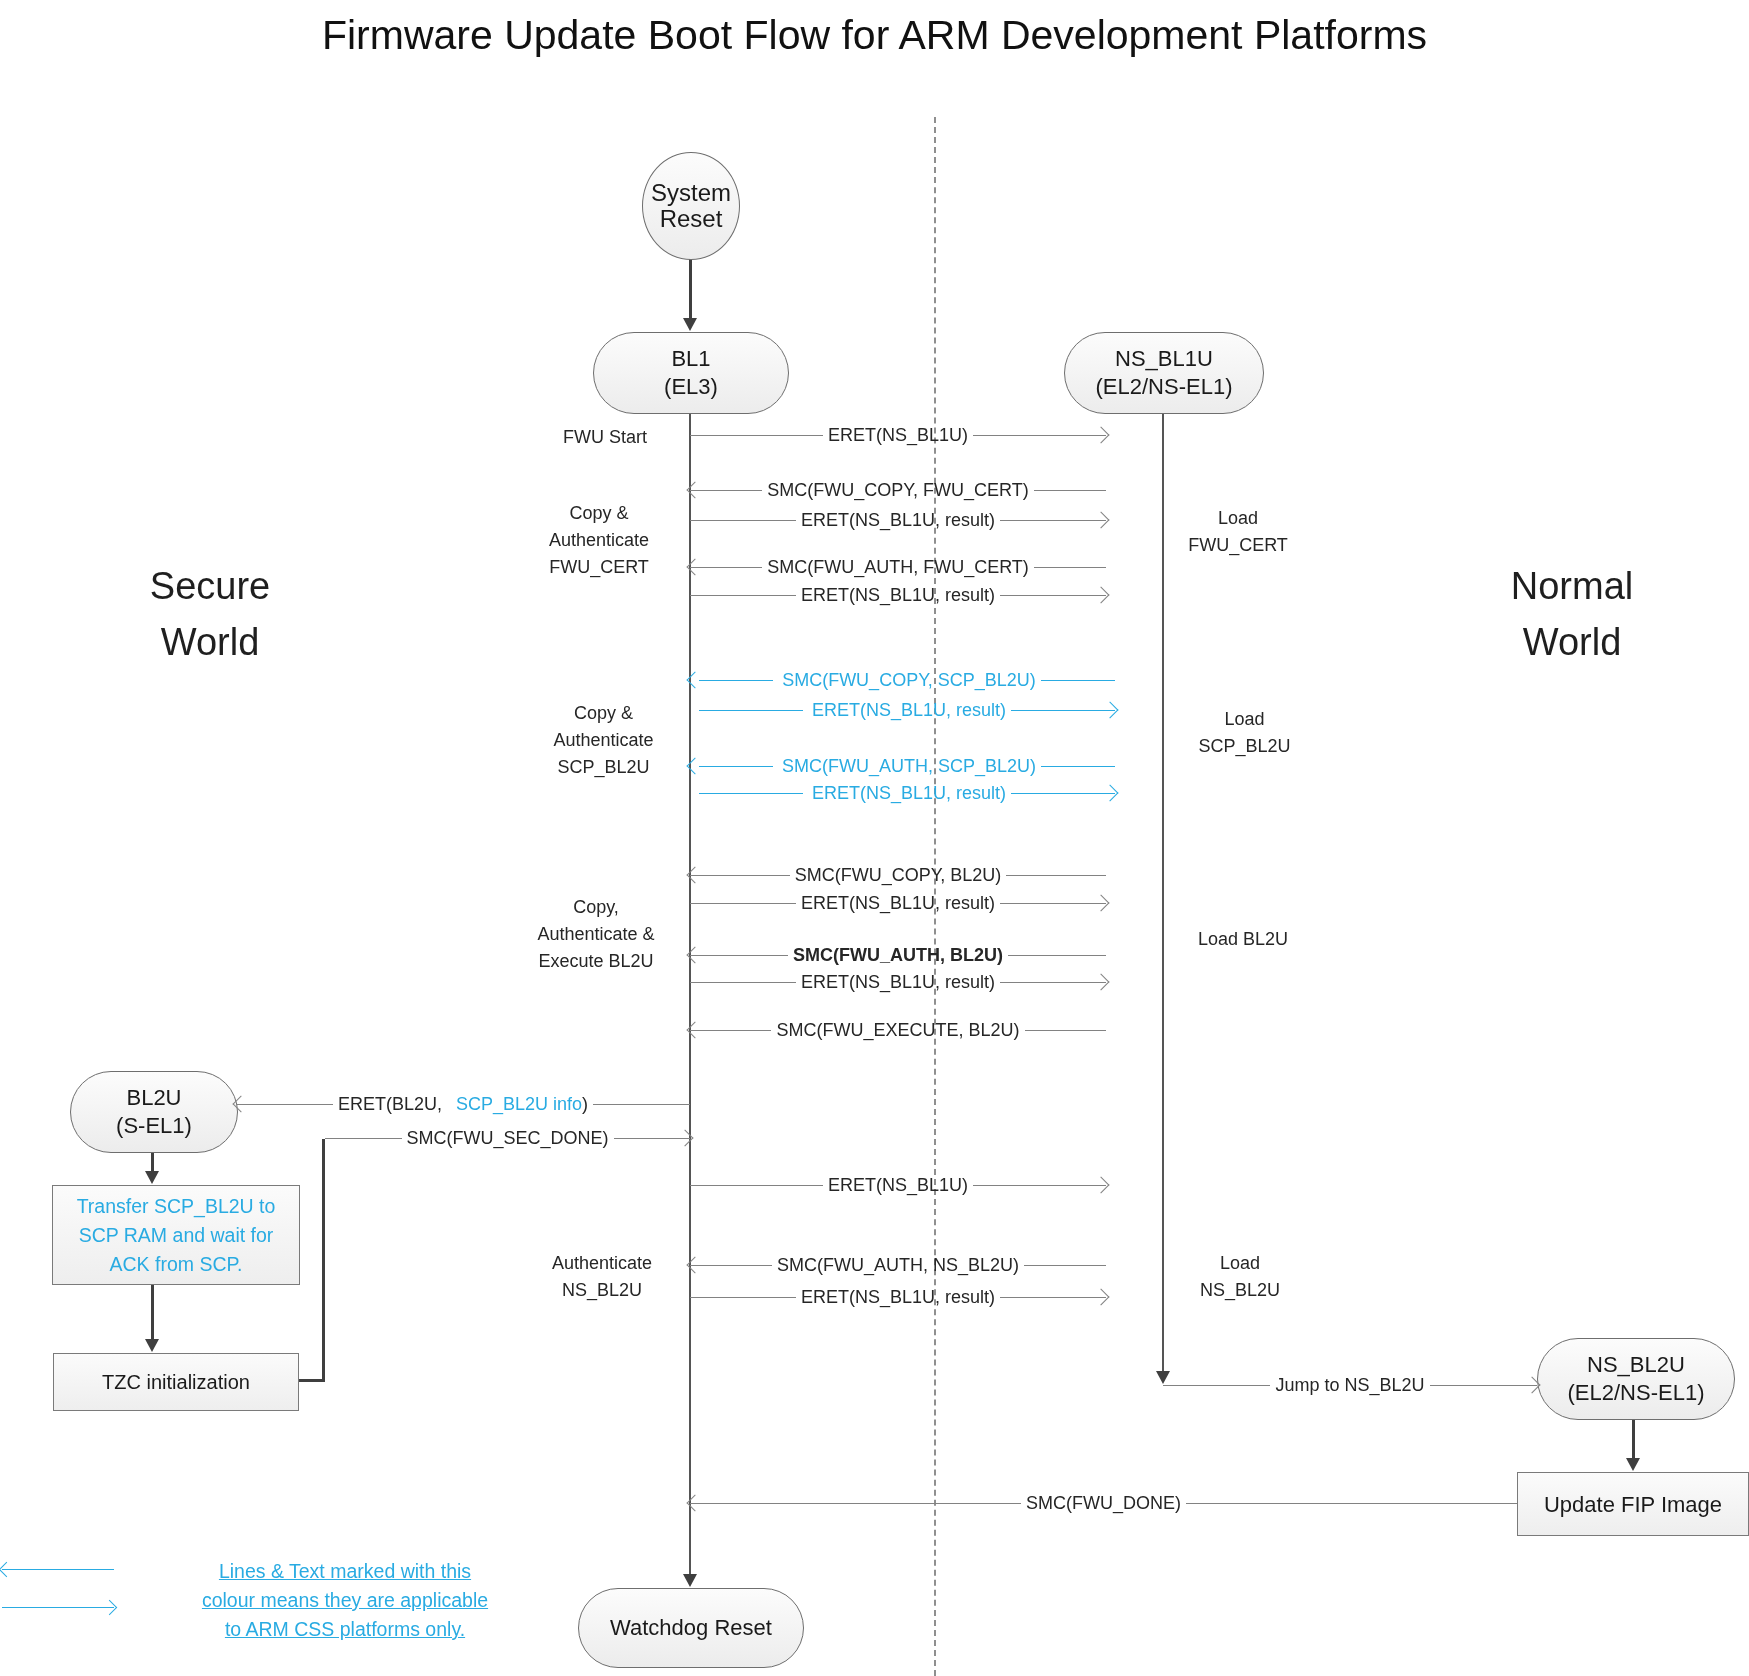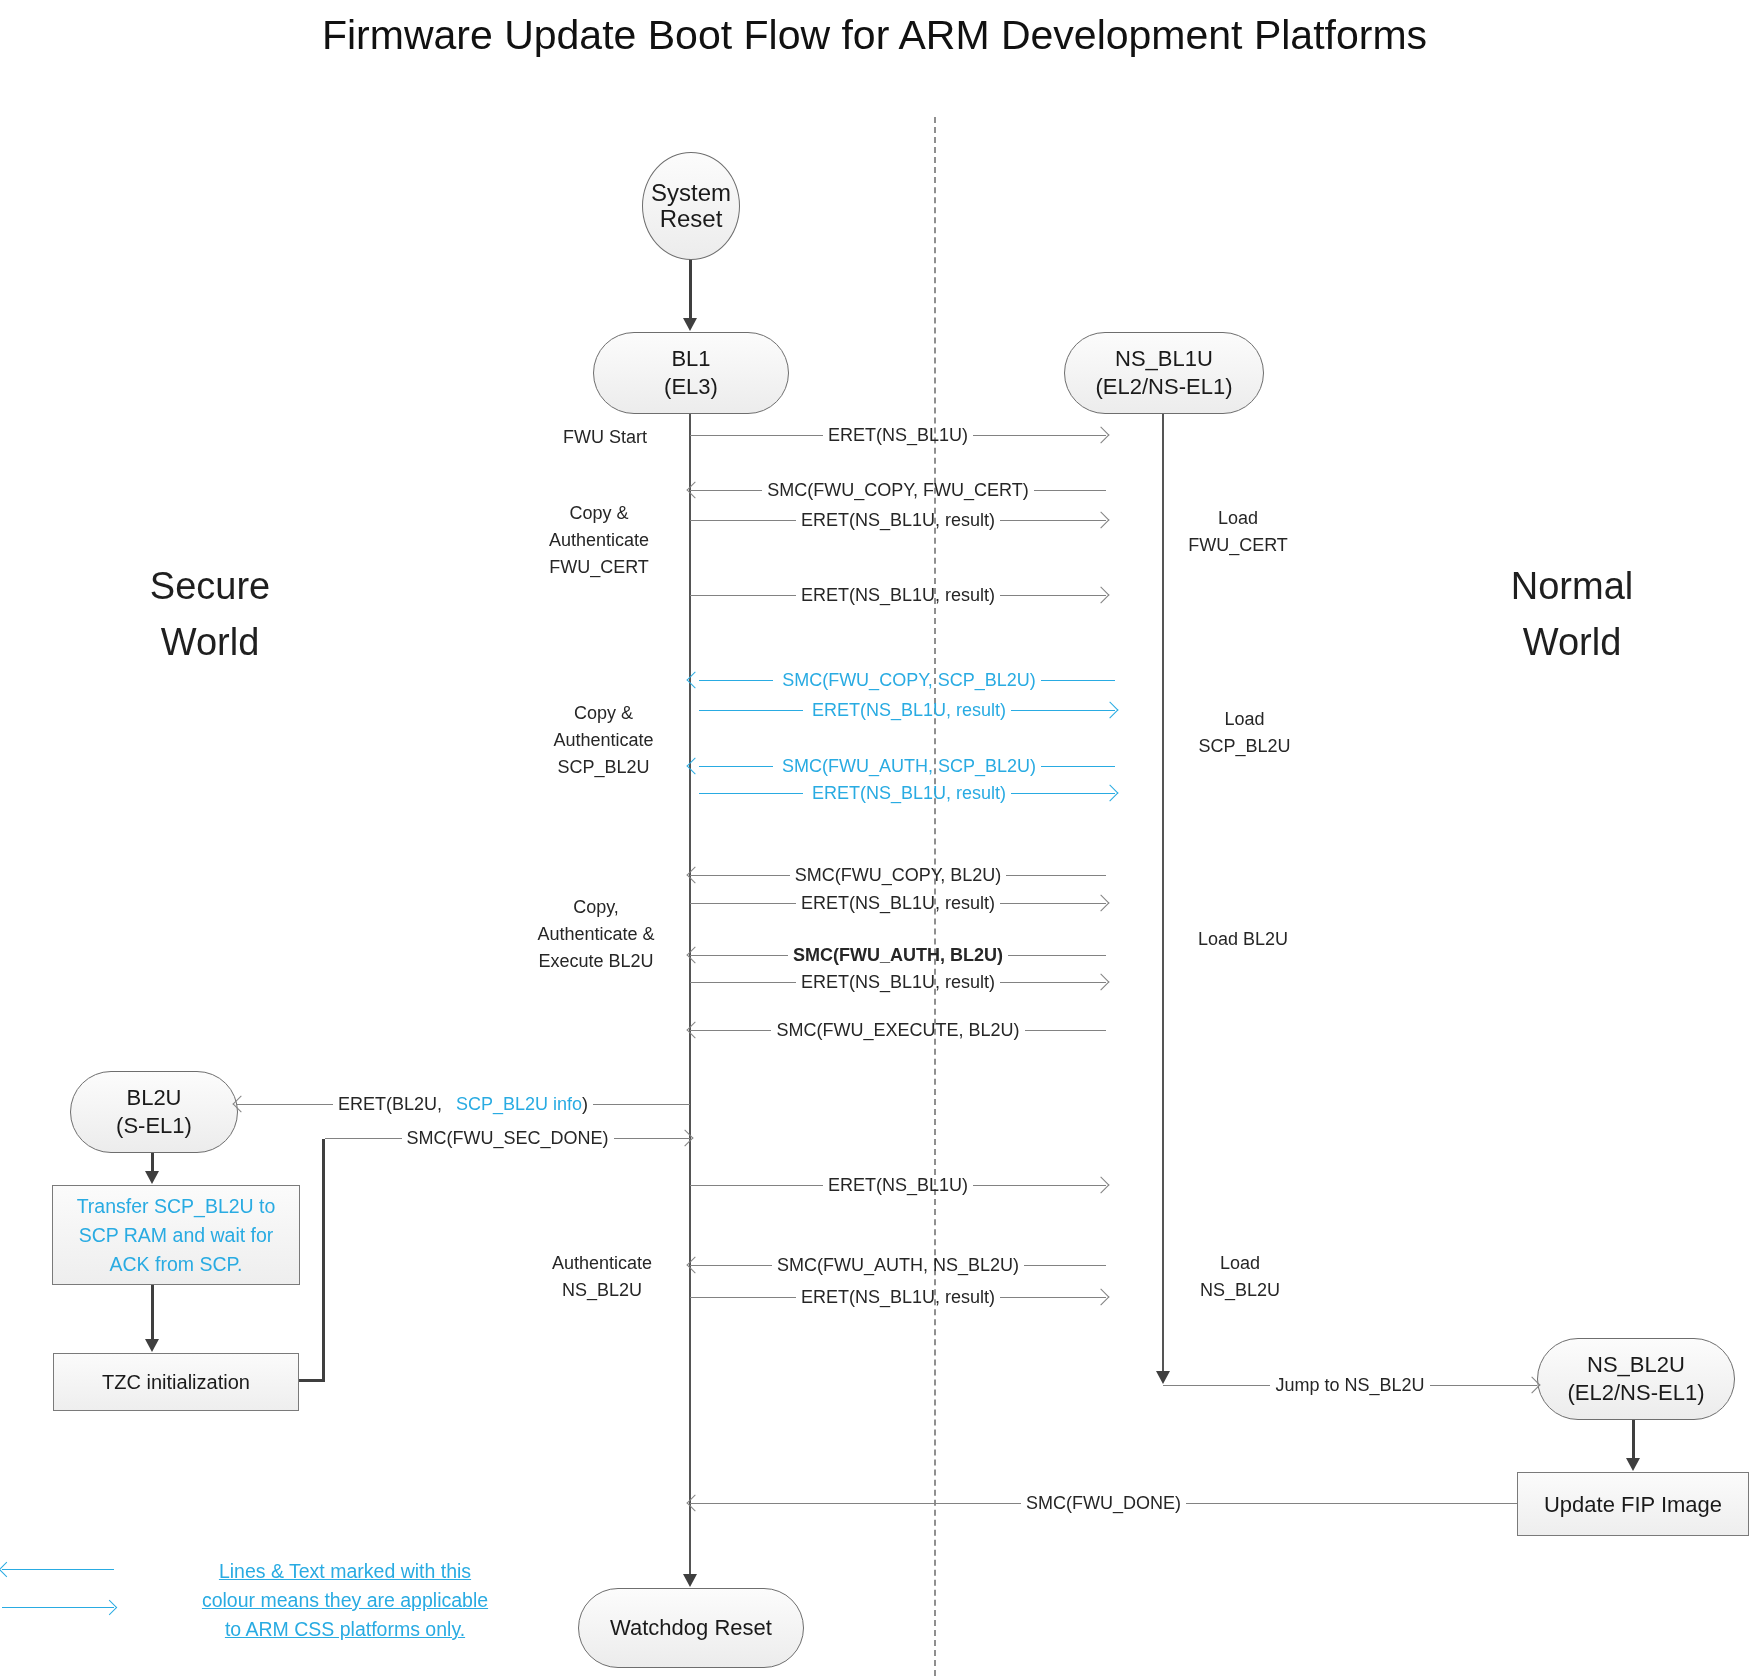--- a/index.html
+++ b/index.html
@@ -114,20 +114,26 @@
     <span class="head l"></span>
     <span class="seg"></span>
       <span class="lbl">SMC(FWU_COPY, FWU_CERT)</span>
       <span class="seg"></span>
   </div>
   <div class="msg msg-std" style="top:506px;">
     <span class="seg"></span>
       <span class="lbl">ERET(NS_BL1U, result)</span>
       <span class="seg"></span>
     <span class="head r"></span>
+  </div>
+  <div class="msg msg-std" style="top:553px;">
+    <span class="head l"></span>
+    <span class="seg"></span>
+      <span class="lbl">SMC(FWU_AUTH, FWU_CERT)</span>
+      <span class="seg"></span>
   </div>
   <div class="msg msg-std" style="top:581px;">
     <span class="seg"></span>
       <span class="lbl">ERET(NS_BL1U, result)</span>
       <span class="seg"></span>
     <span class="head r"></span>
   </div>
 
   <div class="msg msg-std cyan" style="top:666px;">
     <span class="head l"></span>

